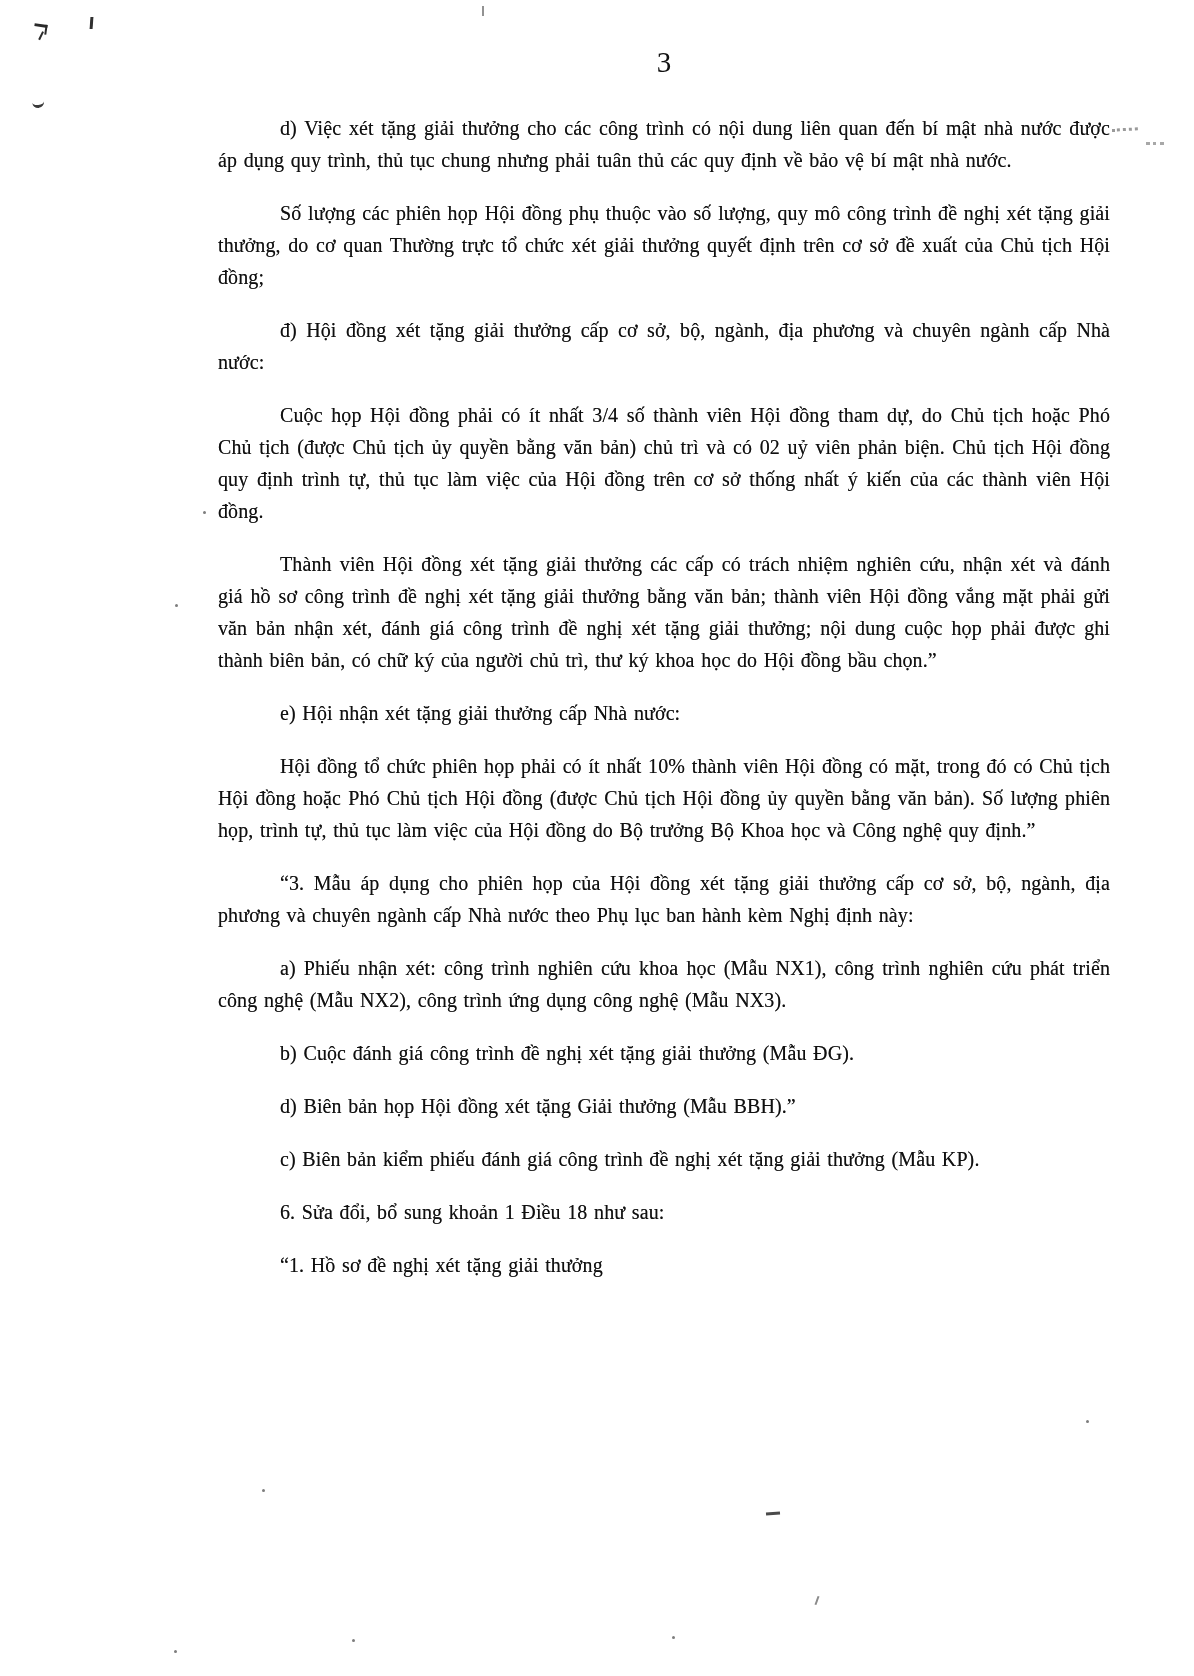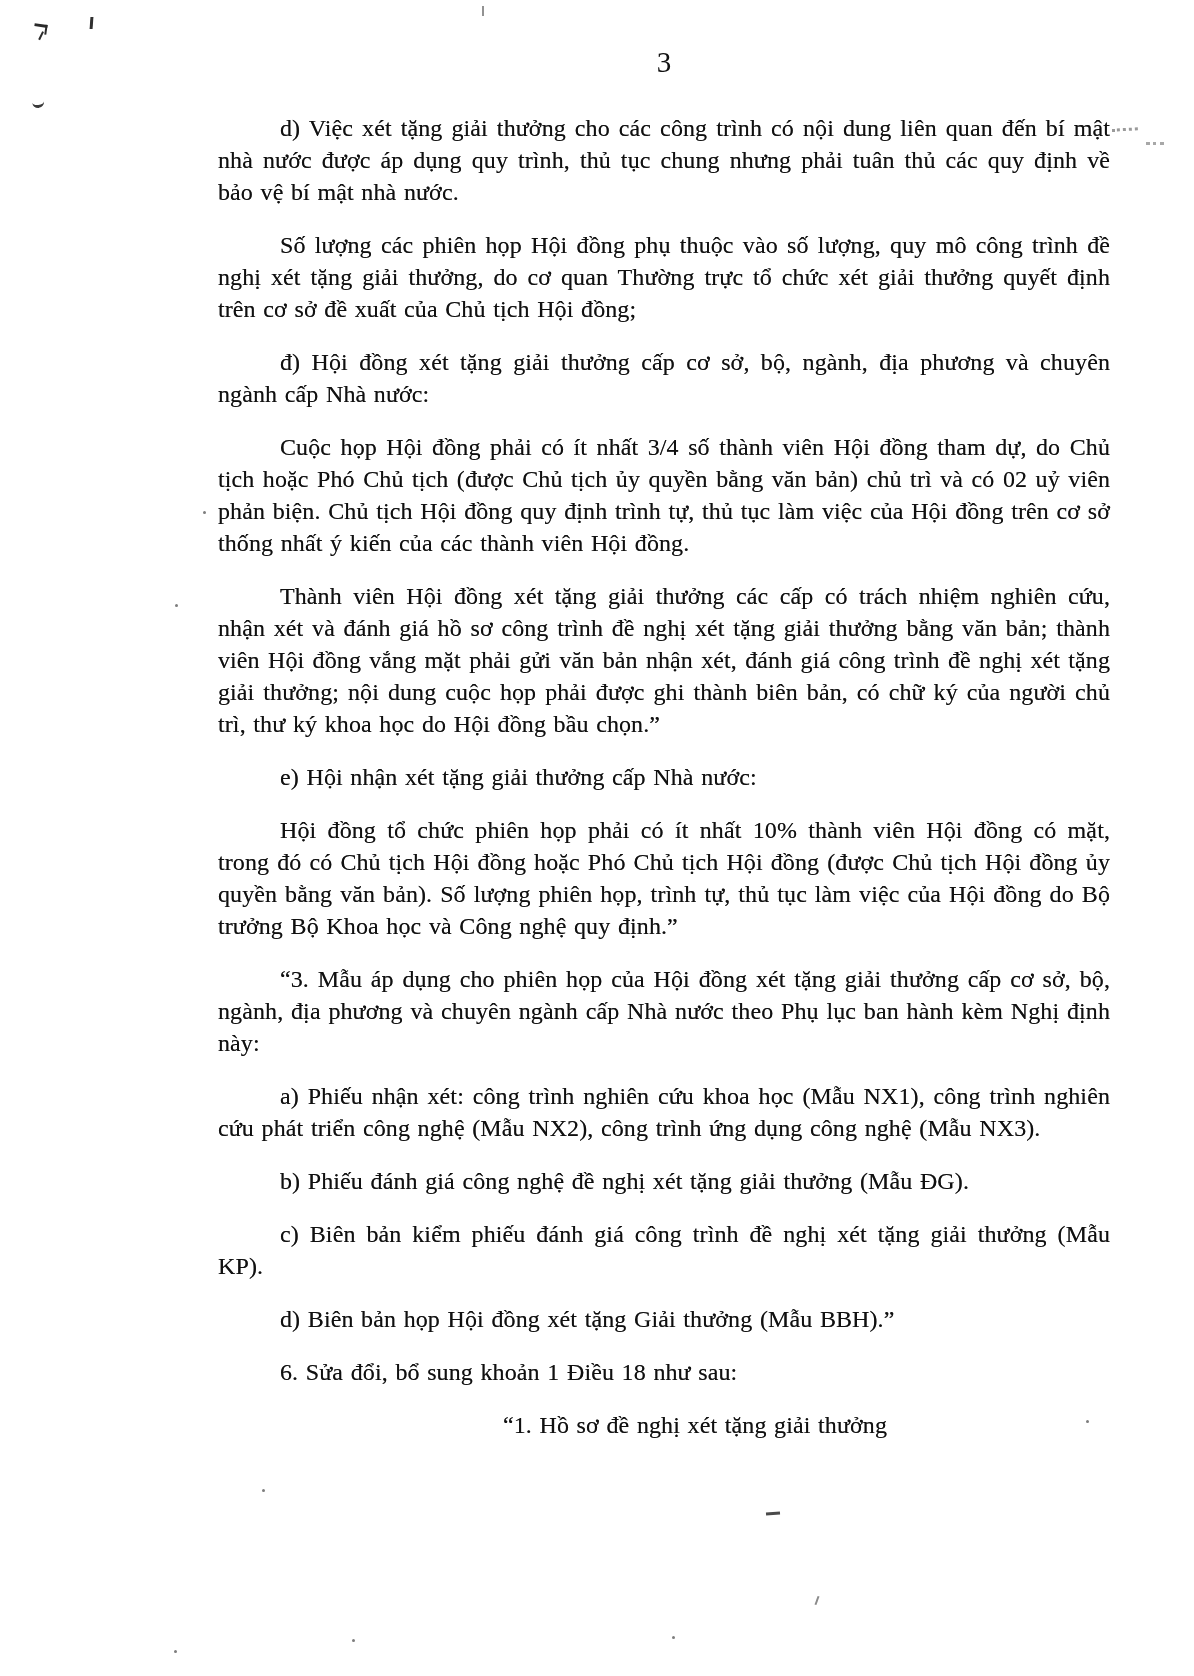--- a/index.html
+++ b/index.html
@@ -27,30 +27,30 @@
     color: #111;
   }
   .doc-body {
     position: absolute;
     top: 112px;
     left: 218px;
     width: 892px;
   }
   .para {
     margin: 0 0 21px 0;
-    font-size: 24px;
+    font-size: 20px;
     line-height: 32px;
     text-align: justify;
     text-indent: 62px;
     word-spacing: 1.5px;
     letter-spacing: 0.1px;
     text-shadow: 0 0 0.5px rgba(0,0,0,0.55); 
   }
   .para:last-child {
-    text-align: center;
+    text-align: left;
   }
   
   .artifact {
     position: absolute;
     pointer-events: none;
   }
   .a-squiggle-tl1 { top: 24px; left: 34px; width: 11px; height: 7px;
     border-top: 3px solid #2a2a2a; border-right: 2px solid #2a2a2a;
     transform: rotate(8deg); }
   .a-squiggle-tl1::after { content:""; position:absolute; left:7px; top:4px;
@@ -105,20 +105,20 @@
   <div class="doc-body">
     <p class="para">d) Việc xét tặng giải thưởng cho các công trình có nội dung liên quan đến bí mật nhà nước được áp dụng quy trình, thủ tục chung nhưng phải tuân thủ các quy định về bảo vệ bí mật nhà nước.</p>
     <p class="para">Số lượng các phiên họp Hội đồng phụ thuộc vào số lượng, quy mô công trình đề nghị xét tặng giải thưởng, do cơ quan Thường trực tổ chức xét giải thưởng quyết định trên cơ sở đề xuất của Chủ tịch Hội đồng;</p>
     <p class="para">đ) Hội đồng xét tặng giải thưởng cấp cơ sở, bộ, ngành, địa phương và chuyên ngành cấp Nhà nước:</p>
     <p class="para">Cuộc họp Hội đồng phải có ít nhất 3/4 số thành viên Hội đồng tham dự, do Chủ tịch hoặc Phó Chủ tịch (được Chủ tịch ủy quyền bằng văn bản) chủ trì và có 02 uỷ viên phản biện. Chủ tịch Hội đồng quy định trình tự, thủ tục làm việc của Hội đồng trên cơ sở thống nhất ý kiến của các thành viên Hội đồng.</p>
     <p class="para">Thành viên Hội đồng xét tặng giải thưởng các cấp có trách nhiệm nghiên cứu, nhận xét và đánh giá hồ sơ công trình đề nghị xét tặng giải thưởng bằng văn bản; thành viên Hội đồng vắng mặt phải gửi văn bản nhận xét, đánh giá công trình đề nghị xét tặng giải thưởng; nội dung cuộc họp phải được ghi thành biên bản, có chữ ký của người chủ trì, thư ký khoa học do Hội đồng bầu chọn.”</p>
     <p class="para">e) Hội nhận xét tặng giải thưởng cấp Nhà nước:</p>
     <p class="para">Hội đồng tổ chức phiên họp phải có ít nhất 10% thành viên Hội đồng có mặt, trong đó có Chủ tịch Hội đồng hoặc Phó Chủ tịch Hội đồng (được Chủ tịch Hội đồng ủy quyền bằng văn bản). Số lượng phiên họp, trình tự, thủ tục làm việc của Hội đồng do Bộ trưởng Bộ Khoa học và Công nghệ quy định.”</p>
     <p class="para">“3. Mẫu áp dụng cho phiên họp của Hội đồng xét tặng giải thưởng cấp cơ sở, bộ, ngành, địa phương và chuyên ngành cấp Nhà nước theo Phụ lục ban hành kèm Nghị định này:</p>
     <p class="para">a) Phiếu nhận xét: công trình nghiên cứu khoa học (Mẫu NX1), công trình nghiên cứu phát triển công nghệ (Mẫu NX2), công trình ứng dụng công nghệ (Mẫu NX3).</p>
-    <p class="para">b) Phiếu đánh giá công nghệ đề nghị xét tặng giải thưởng (Mẫu ĐG).</p>
+    <p class="para">b) Cuộc đánh giá công trình đề nghị xét tặng giải thưởng (Mẫu ĐG).</p>
+    <p class="para">d) Biên bản họp Hội đồng xét tặng Giải thưởng (Mẫu BBH).”</p>
     <p class="para">c) Biên bản kiểm phiếu đánh giá công trình đề nghị xét tặng giải thưởng (Mẫu KP).</p>
-    <p class="para">d) Biên bản họp Hội đồng xét tặng Giải thưởng (Mẫu BBH).”</p>
     <p class="para">6. Sửa đổi, bổ sung khoản 1 Điều 18 như sau:</p>
     <p class="para">“1. Hồ sơ đề nghị xét tặng giải thưởng</p>
   </div>
 
 </div>
 
 </body></html>

